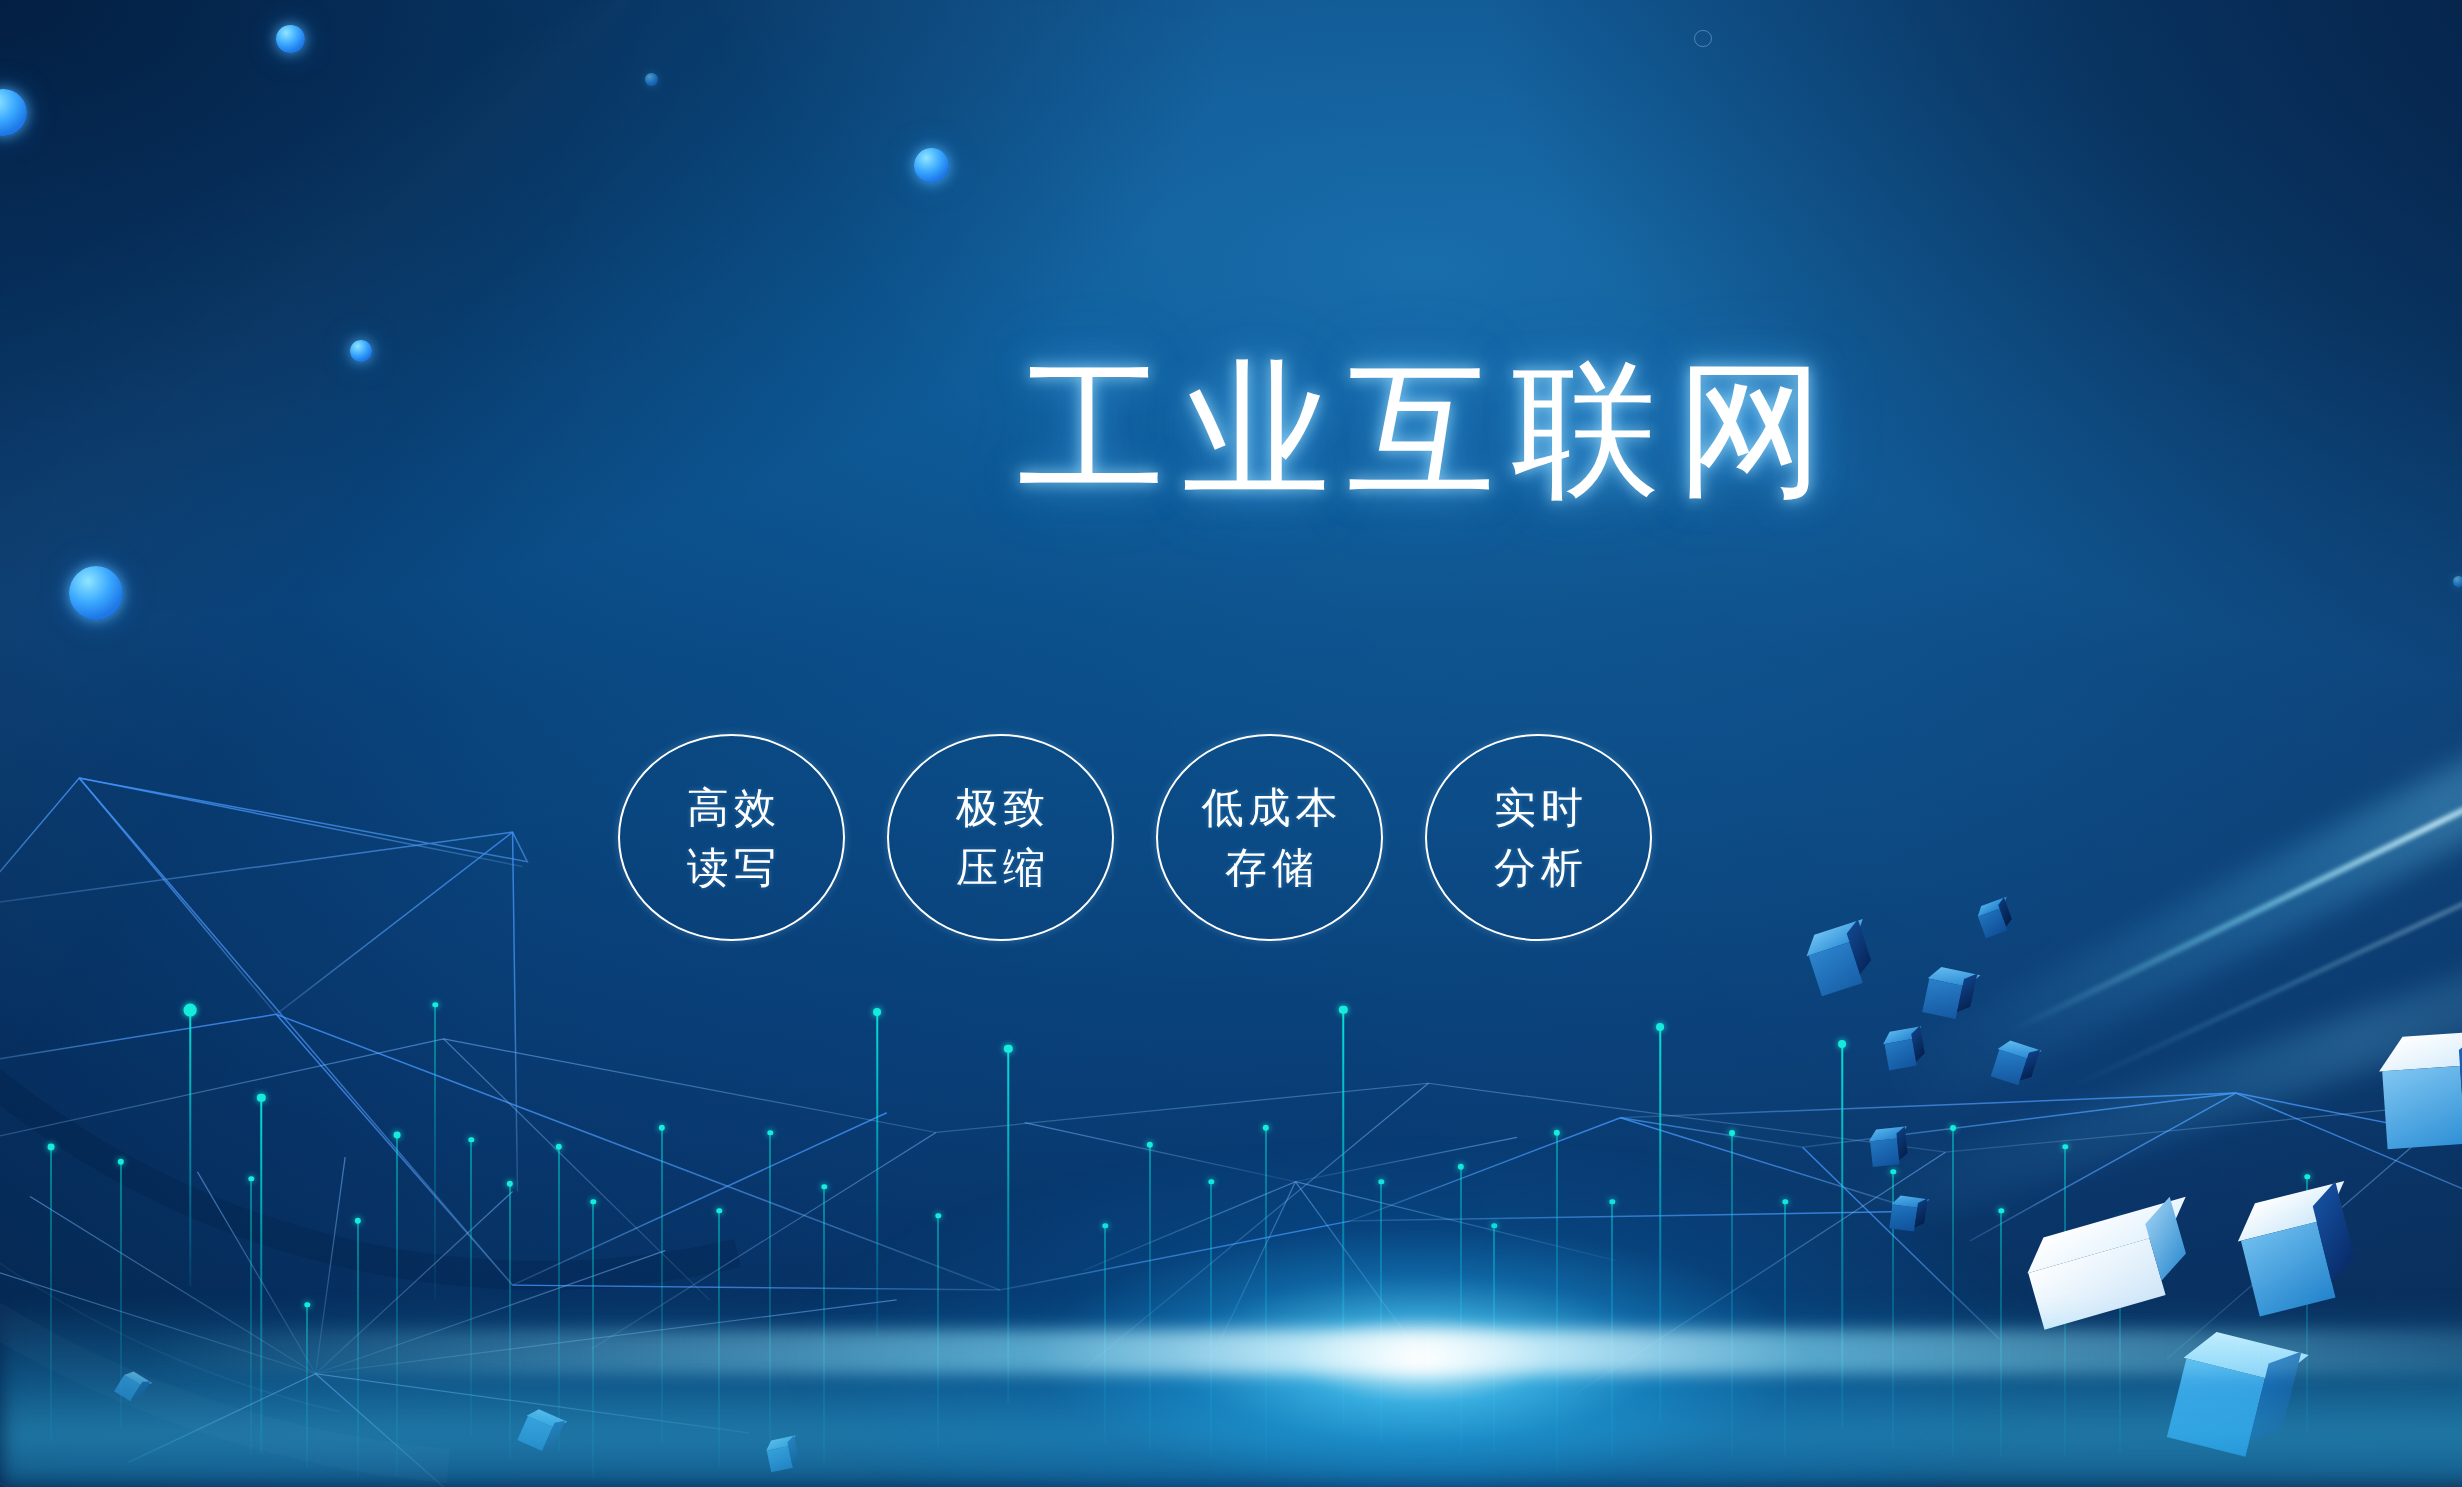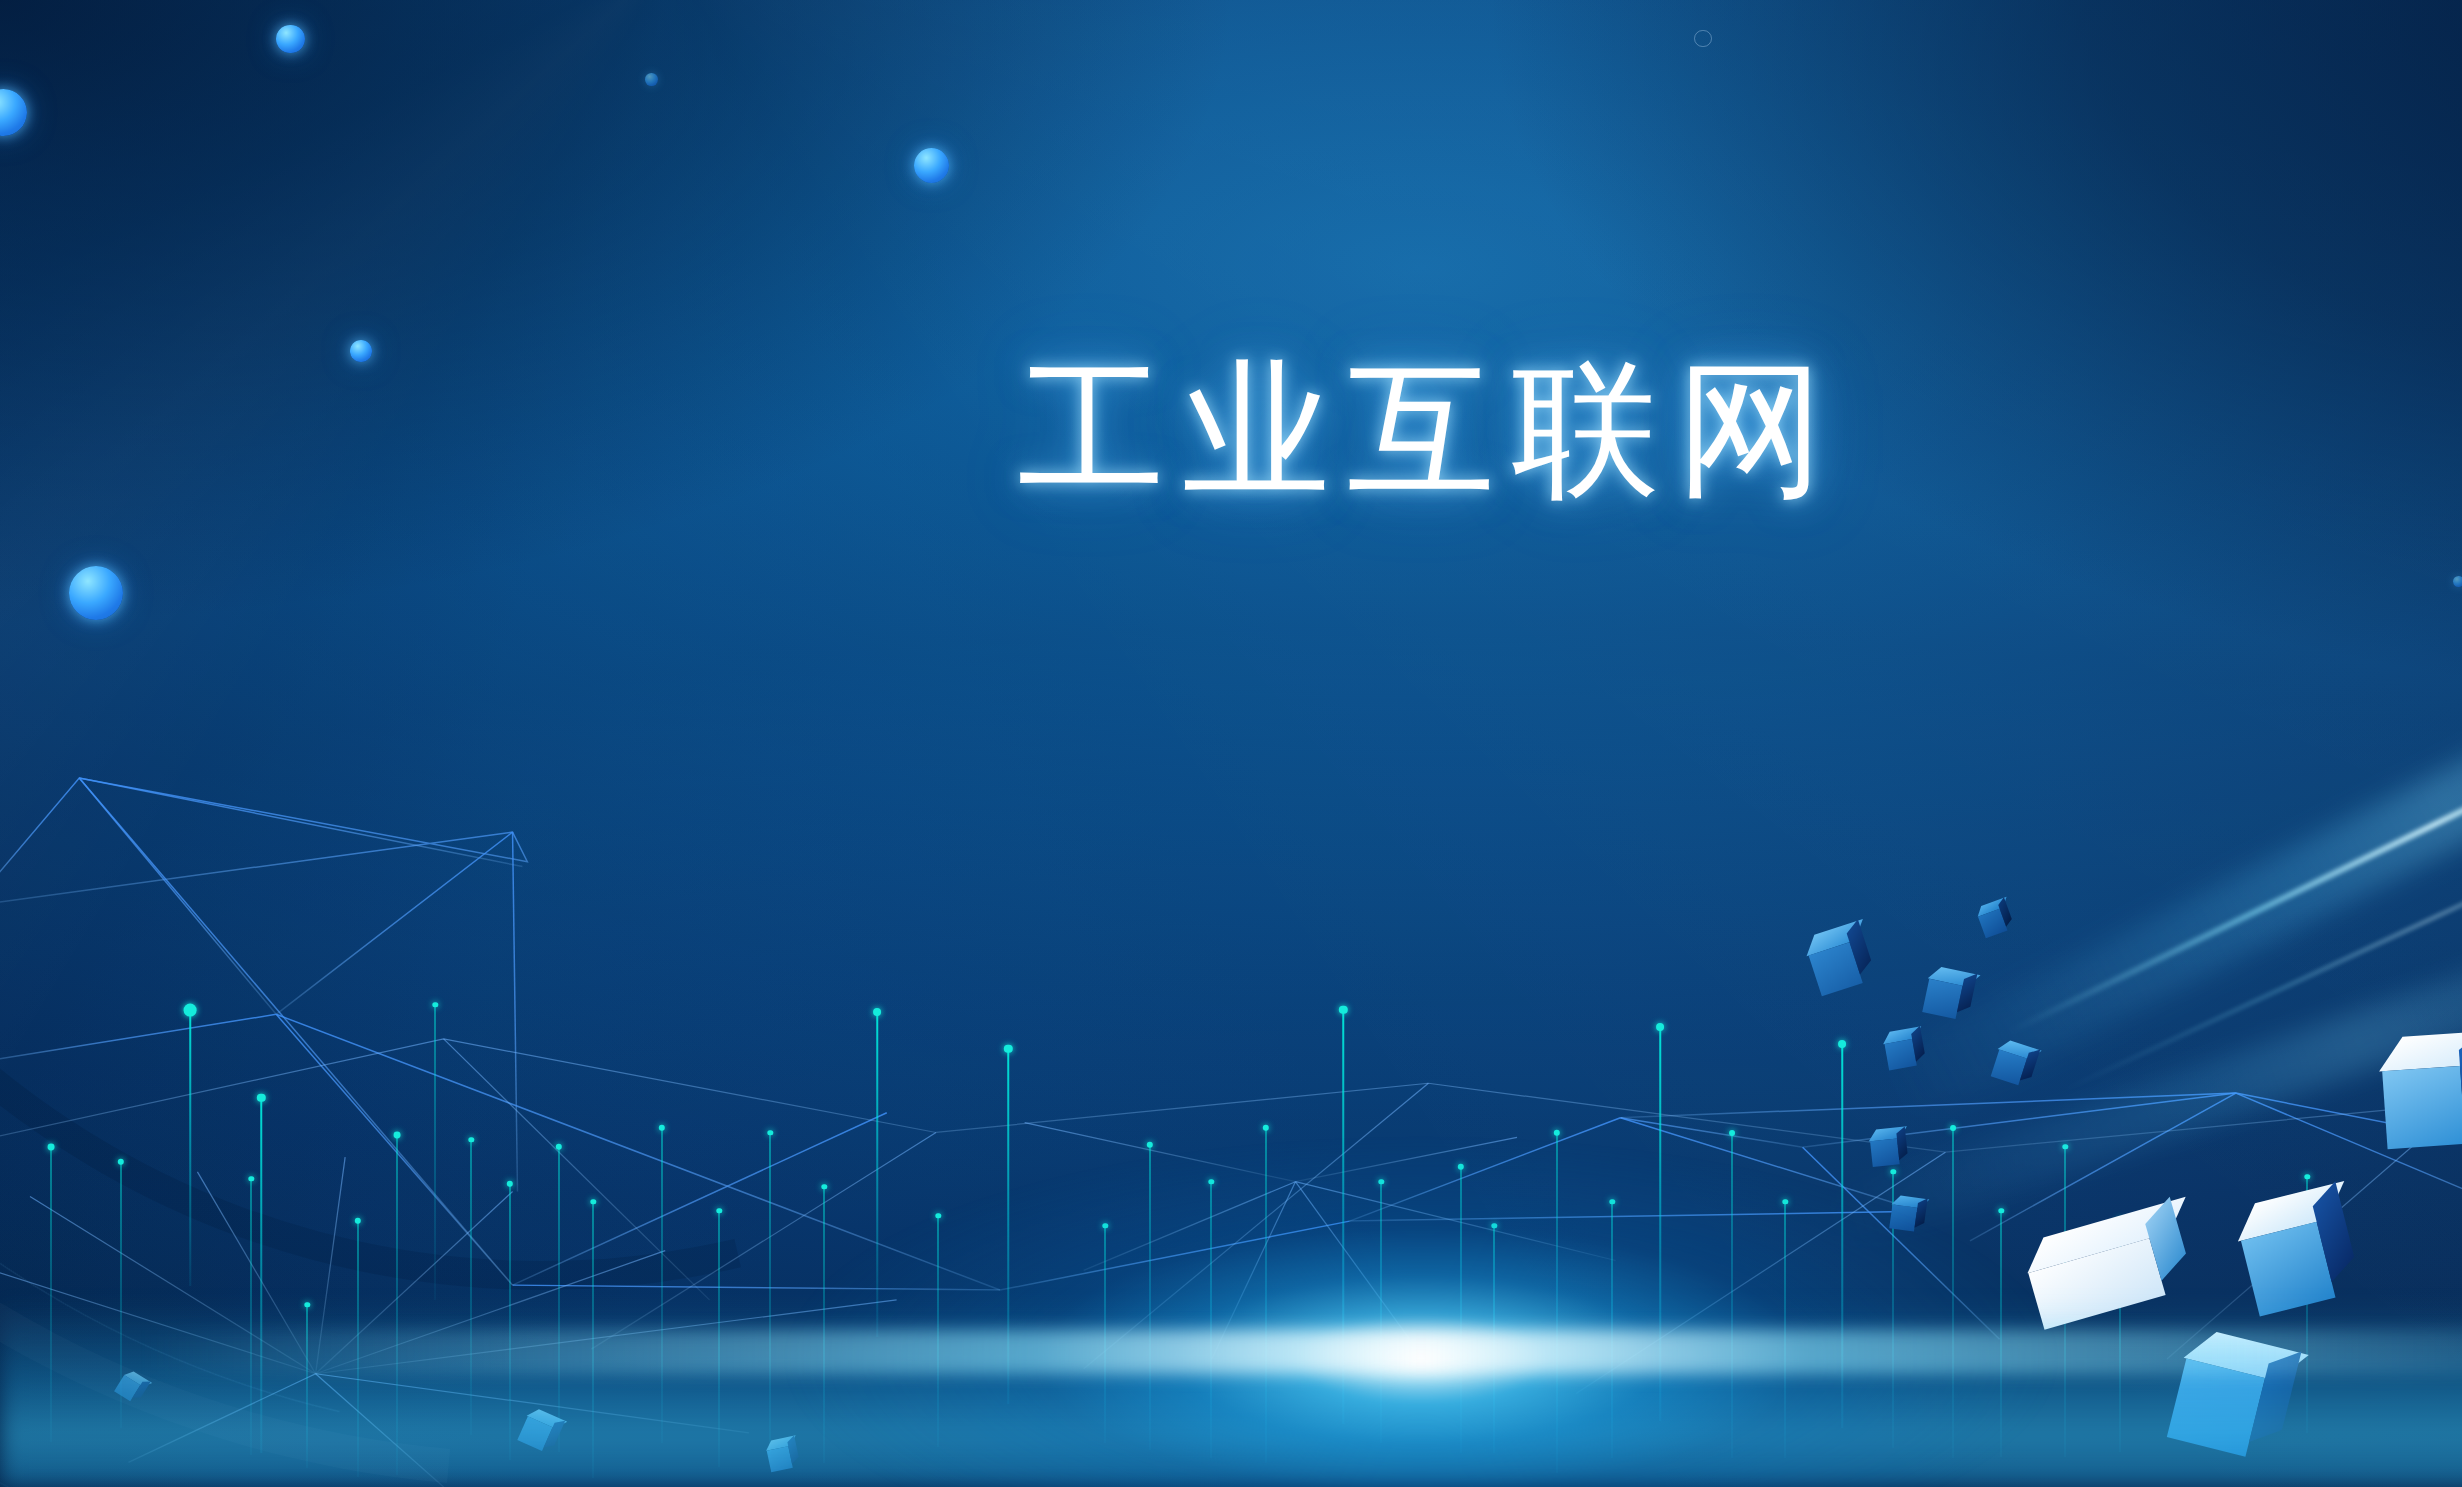--- a/index.html
+++ b/index.html
@@ -526,15 +526,38 @@
   </div>
 
   <div class="glow-wide"></div>
   <div class="glow-burst"></div>
   <div class="glow-ray"></div>
 
   <div class="title-wrap">
     <div class="title">工业互联网</div>
   </div>
 
+  <div class="features">
+
+    <div class="circle" style="left:0px;">
+      <span>高效</span>
+      <span>读写</span>
+    </div>
+
+    <div class="circle" style="left:269px;">
+      <span>极致</span>
+      <span>压缩</span>
+    </div>
+
+    <div class="circle" style="left:538px;">
+      <span>低成本</span>
+      <span>存储</span>
+    </div>
+
+    <div class="circle" style="left:807px;">
+      <span>实时</span>
+      <span>分析</span>
+    </div>
+
+  </div>
 
 </div>
 
 
 </body></html>

